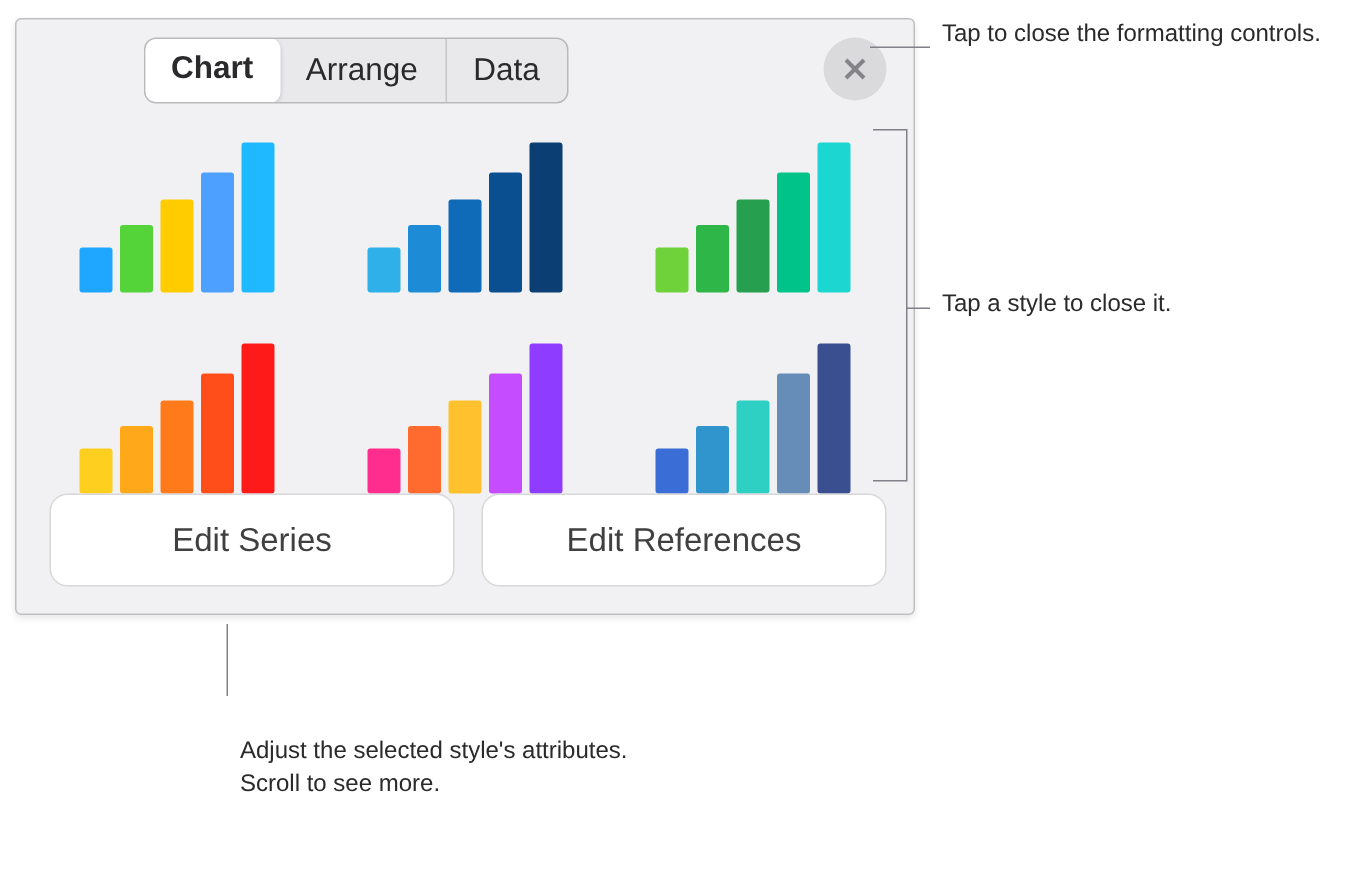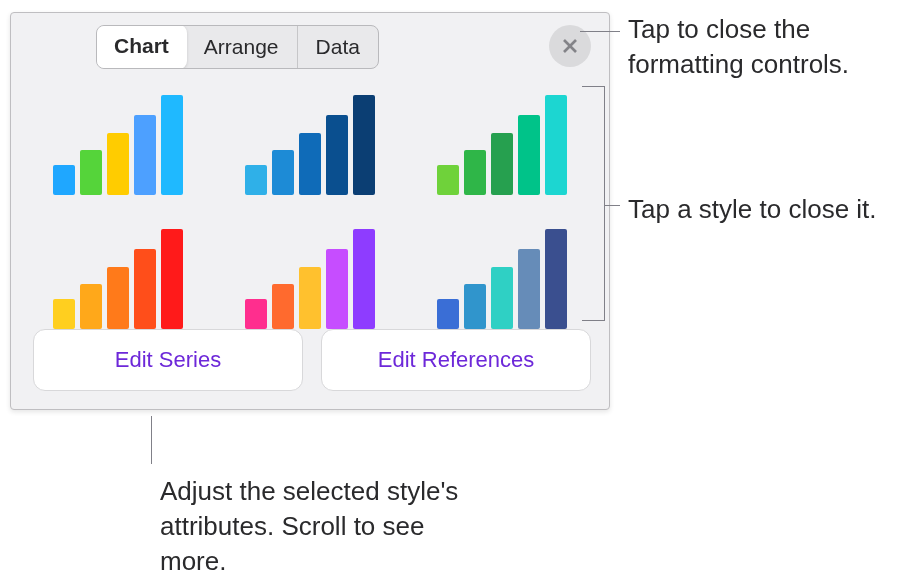--- a/index.html
+++ b/index.html
@@ -92,35 +92,35 @@
     display: flex;
     gap: 18px;
   }
   .big-btn {
     width: 270px;
     height: 62px;
     background: #fff;
     border: 1px solid #d8d8da;
     border-radius: 12px;
     font-size: 22px;
-    color: #6d28d9;
+    color: #404040;
     display: flex;
     align-items: center;
     justify-content: center;
     cursor: pointer;
   }
   .callout {
     position: absolute;
-    font-size: 26px;
+    font-size: 16px;
     line-height: 1.35;
     color: #2a2a2c;
   }
   .callout.close { left: 628px; top: 12px; width: 260px; }
   .callout.style { left: 628px; top: 192px; width: 260px; }
-  .callout.series { left: 160px; top: 474px; width: 300px; }
+  .callout.series { left: 160px; top: 490px; width: 300px; }
   .lead {
     position: absolute;
     background: #808088;
   }
   .lead.h { height: 1px; }
   .lead.v { width: 1px; }
   .lead.close { left: 580px; top: 31px; width: 40px; }
   .lead.style-bracket-top { left: 582px; top: 86px; width: 22px; }
   .lead.style-bracket-bot { left: 582px; top: 320px; width: 22px; }
   .lead.style-bracket-v { left: 604px; top: 86px; height: 235px; background:#808088; }

